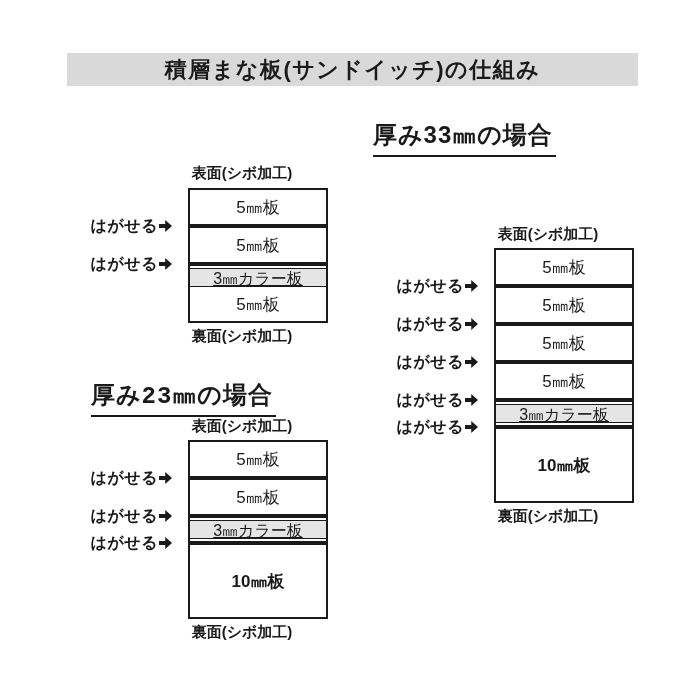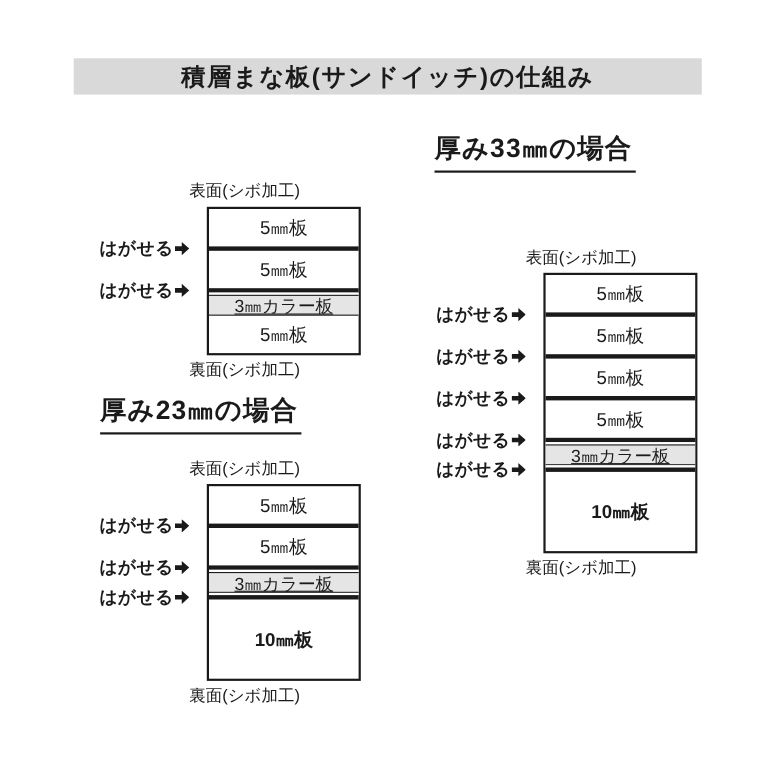--- a/index.html
+++ b/index.html
@@ -22,22 +22,22 @@
     position:absolute; display:inline-block;
     font-size:24px; font-weight:700; letter-spacing:1px; white-space:nowrap;
     border-bottom:2.5px solid var(--line-color,#1a1a1a);
     padding:0 3px 4px 0;
   }
 
   .note { position:absolute; font-size:19px; font-weight:500; line-height:26px; letter-spacing:0.5px; white-space:nowrap; }
   .note .line2 { display:block; padding-left:21px; }
 
   .face-label {
-    position:absolute; width:140px; 
-    font-size:15px; font-weight:400; white-space:nowrap;
+    position:absolute; width:140px; text-align:center;
+    font-size:15px; font-weight:700; white-space:nowrap;
   }
 
   .board-box { position:absolute; width:140px; background:#fff; border:2px solid var(--line-color,#1a1a1a);margin-left:16px; }
   .l5  { height:34px; display:flex; align-items:center; justify-content:center; font-size:17px; font-weight:500; }
   .l10 { height:72px; display:flex; align-items:center; justify-content:center; font-size:17px; font-weight:700; }
   .tdiv { height:4px; background:var(--line-color,#1a1a1a); }
   .gap2 { height:2px; background:#fff; }
   .l3 {
     height:19px; background:var(--color-board-bg,#e5e5e5);
     border-top:1.5px solid var(--line-color,#1a1a1a);
@@ -91,21 +91,21 @@
     <span>はがせる</span>
       <span class="arrow"></span>
   </div>
   <div class="peel" style="left:86px; top:254px;">
     <span>はがせる</span>
       <span class="arrow"></span>
   </div>
 
   <div class="face-label" style="left:172px; top:327px;">裏面(シボ加工)</div>
 
-  <div class="section-heading" style="left:91px; top:357px;">厚み23㎜の場合</div>
+  <div class="section-heading" style="left:91px; top:379px;font-family:Liberation Mono, monospace;">厚み23㎜の場合</div>
 
   <div class="face-label" style="left:172px; top:417px;">表面(シボ加工)</div>
 
   <div class="board-box" style="left:172px; top:440px;">
     <div class="l5">
       <span>5㎜板</span>
     </div>
     <div class="tdiv"></div>
     <div class="l5">
       <span>5㎜板</span>
@@ -130,21 +130,21 @@
     <span>はがせる</span>
       <span class="arrow"></span>
   </div>
   <div class="peel" style="left:86px; top:533px;">
     <span>はがせる</span>
       <span class="arrow"></span>
   </div>
 
   <div class="face-label" style="left:172px; top:623px;">裏面(シボ加工)</div>
 
-  <div class="section-heading" style="left:395px; top:119px;">厚み33㎜の場合</div>
+  <div class="section-heading" style="left:373px; top:119px;">厚み33㎜の場合</div>
 
 
   <div class="face-label" style="left:478px; top:225px;">表面(シボ加工)</div>
 
   <div class="board-box" style="left:478px; top:248px;">
     <div class="l5">
       <span>5㎜板</span>
     </div>
     <div class="tdiv"></div>
     <div class="l5">

